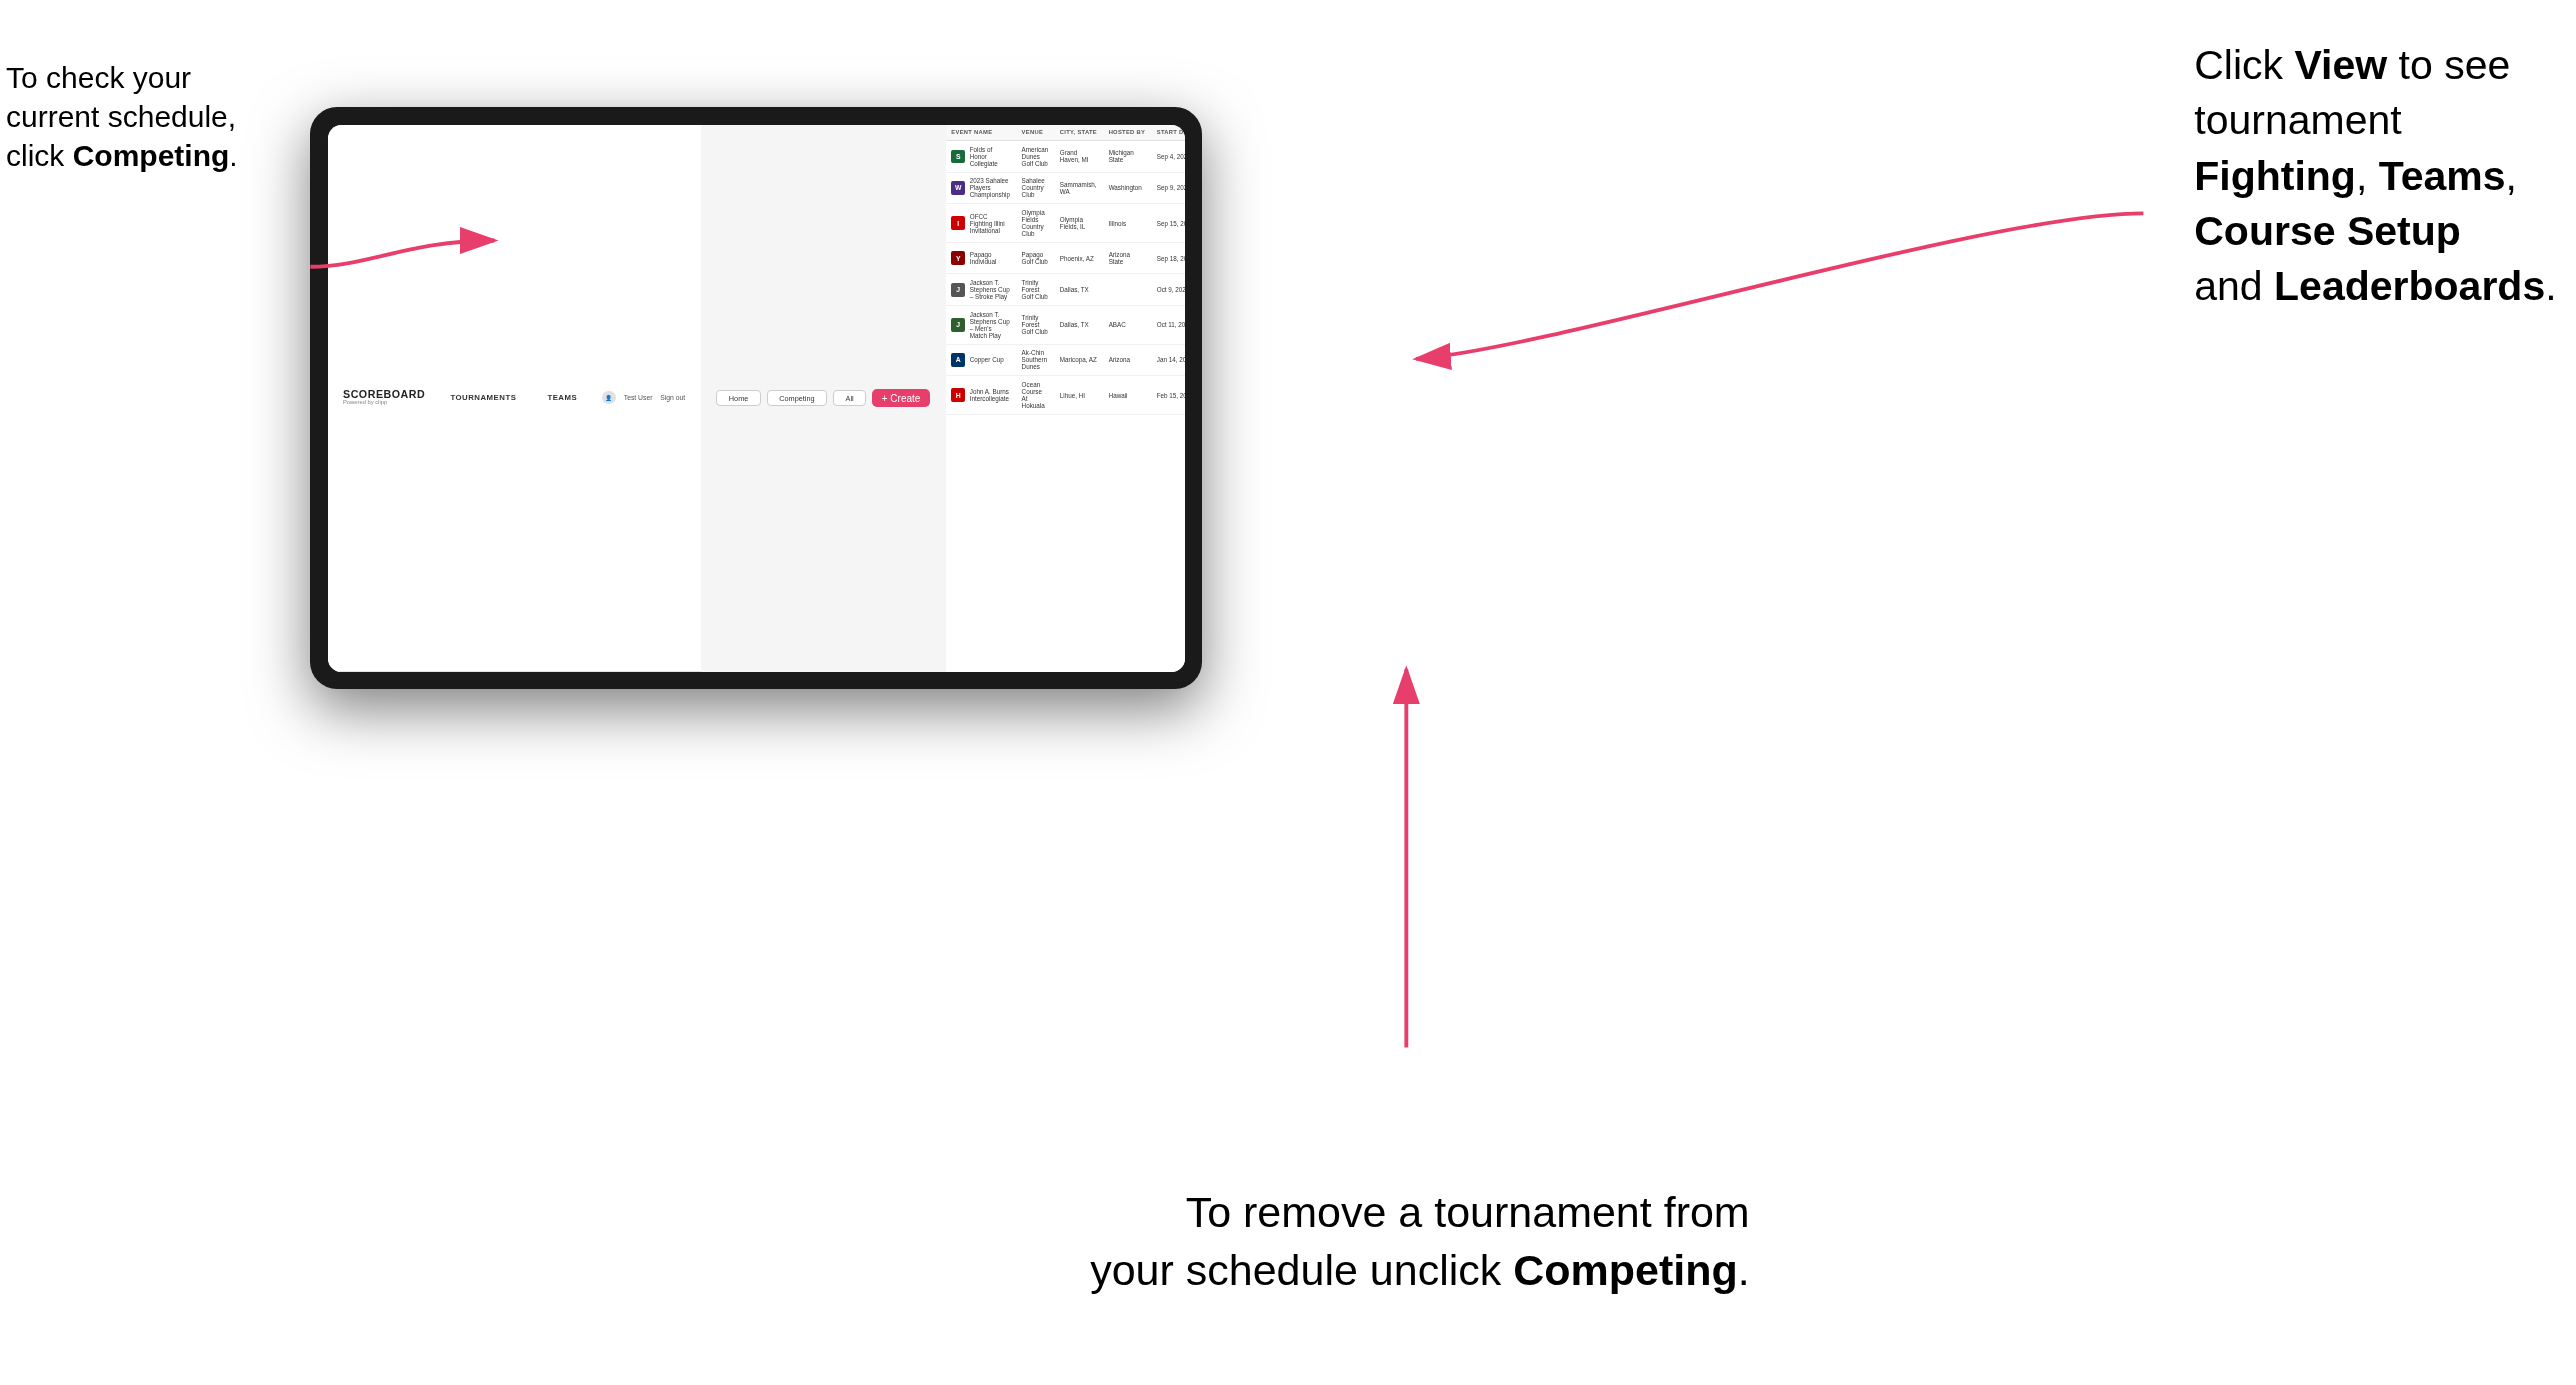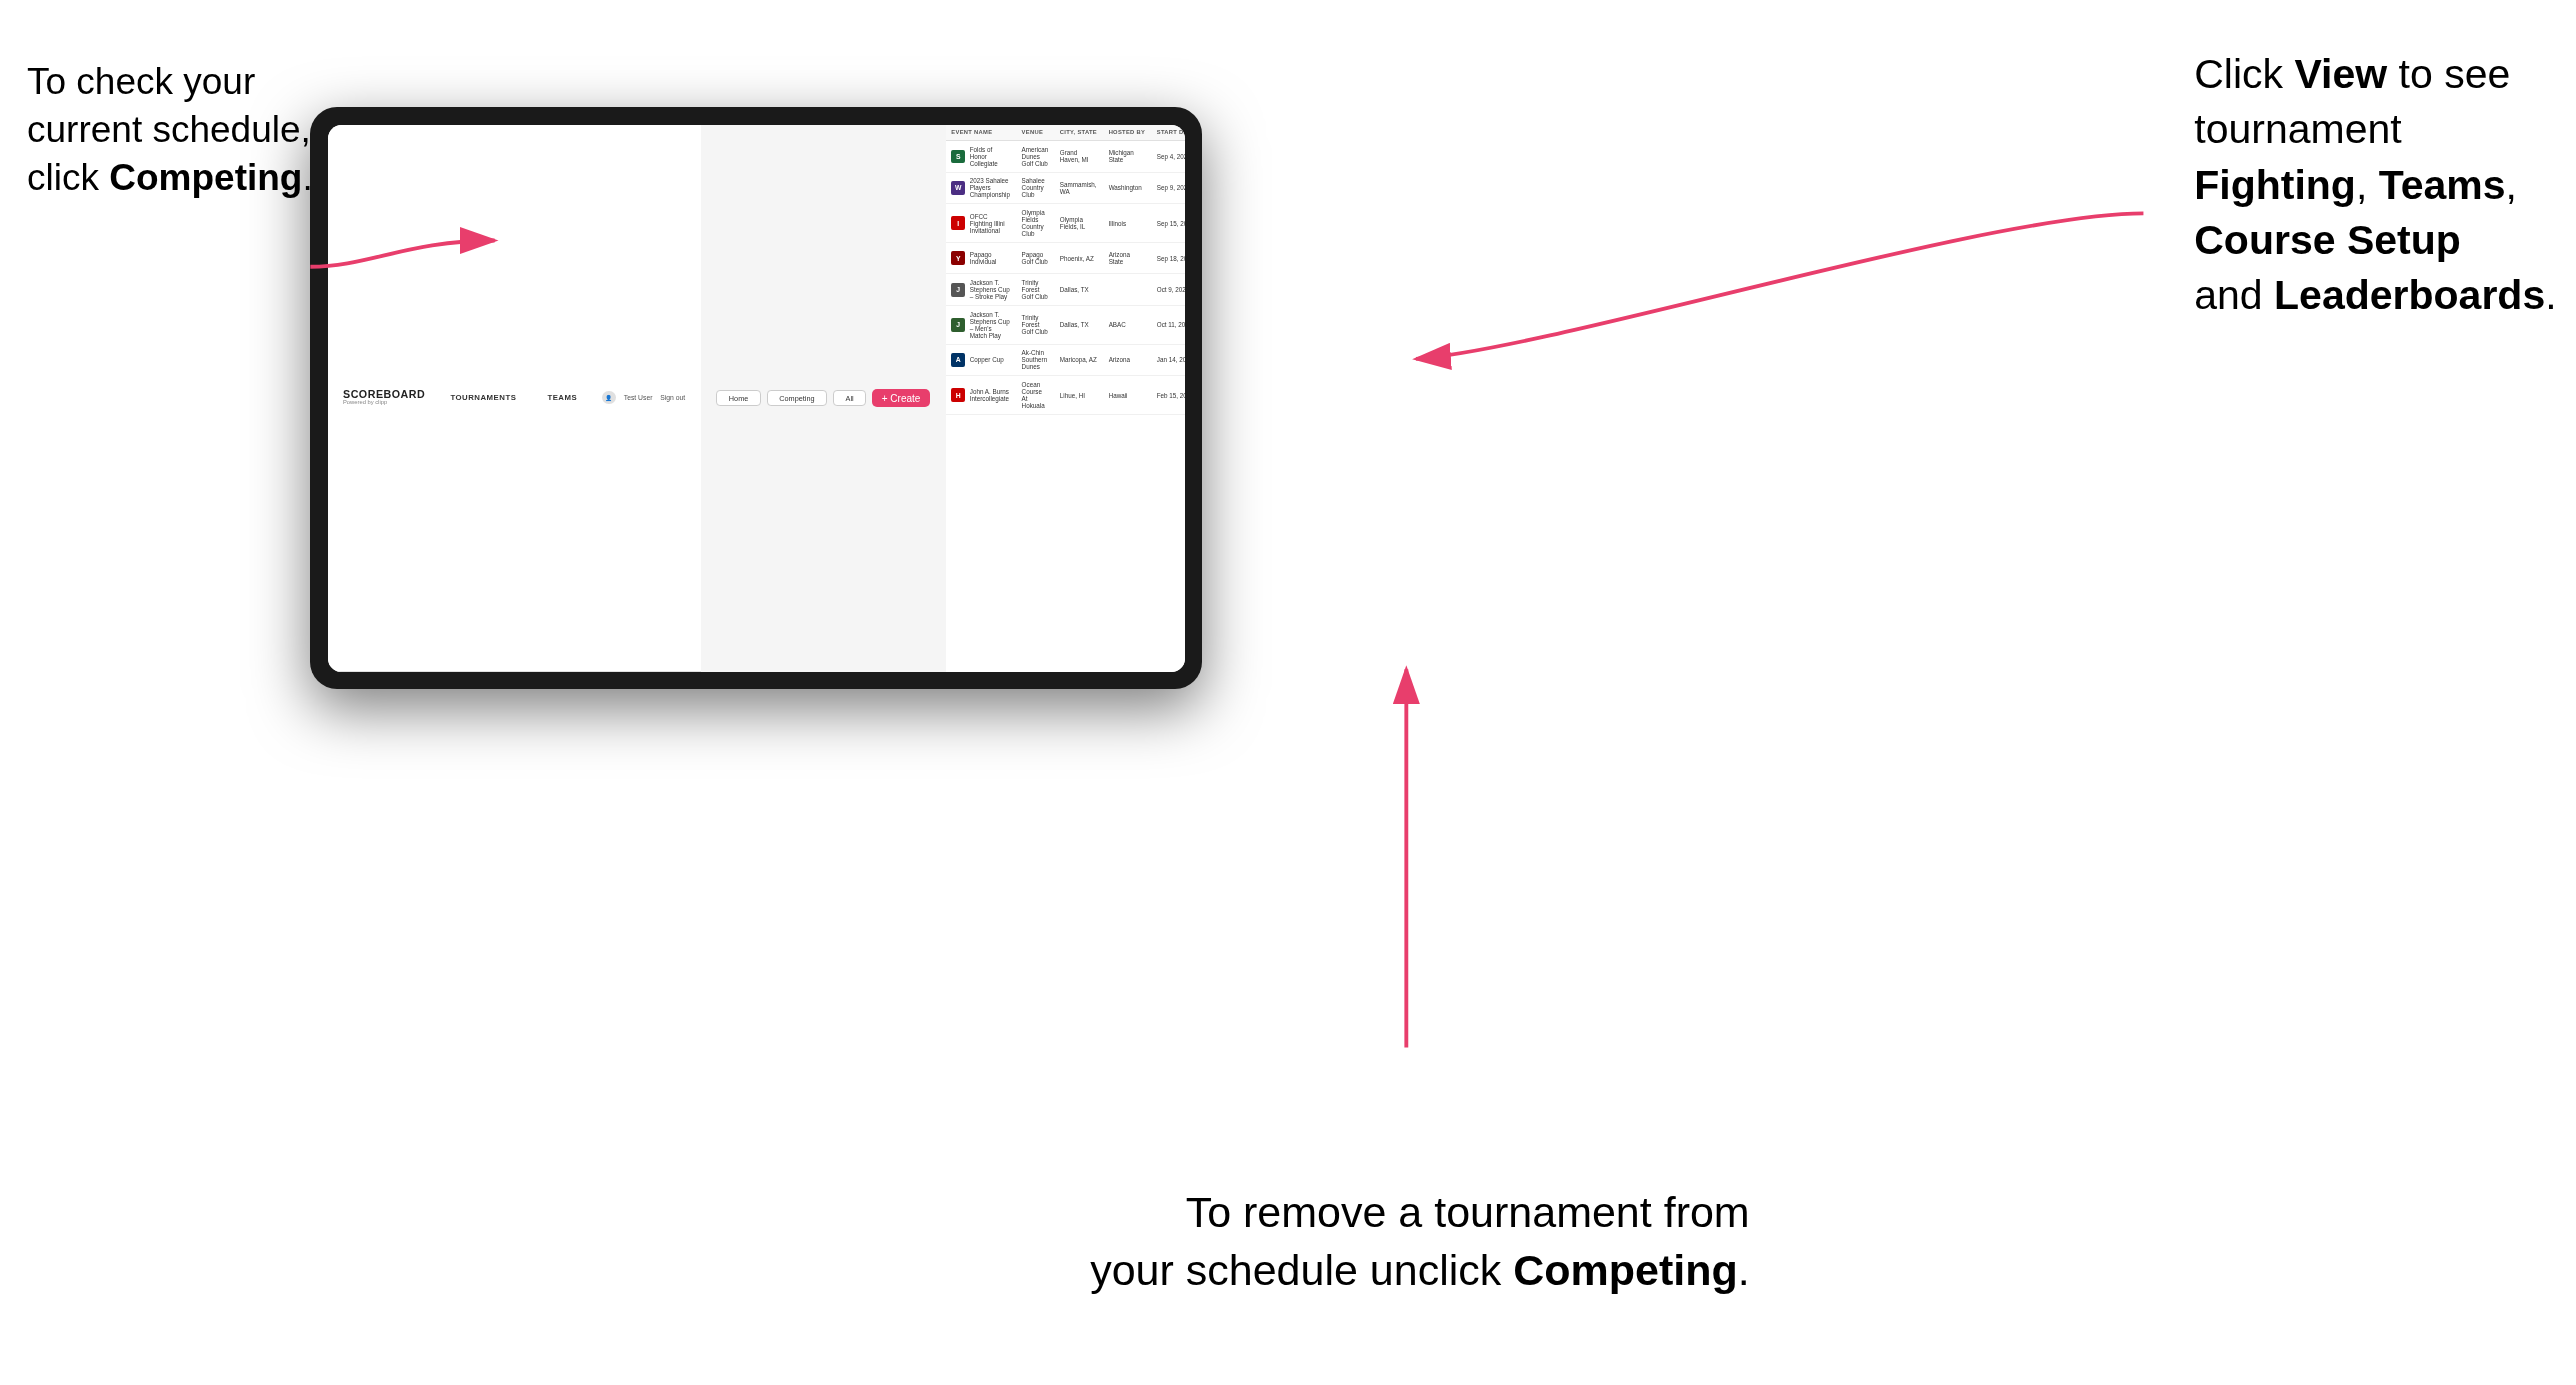--- a/index.html
+++ b/index.html
@@ -9,28 +9,28 @@
       width: 2576px;
       height: 1386px;
       position: relative;
       overflow: hidden;
     }
 
     
     .annotation-top-left {
       position: absolute;
       top: 58px;
-      left: 27px;
-      font-size: 37px;
+      left: 6px;
+      font-size: 30px;
       line-height: 1.3;
       max-width: 330px;
     }
     .annotation-top-right {
       position: absolute;
-      top: 47px;
+      top: 38px;
       right: 19.4px;
       font-size: 41px;
       line-height: 1.35;
       max-width: 407px;
       text-align: left;
     }
     .annotation-bottom {
       position: absolute;
       bottom: 87px;
       left: 50%;

